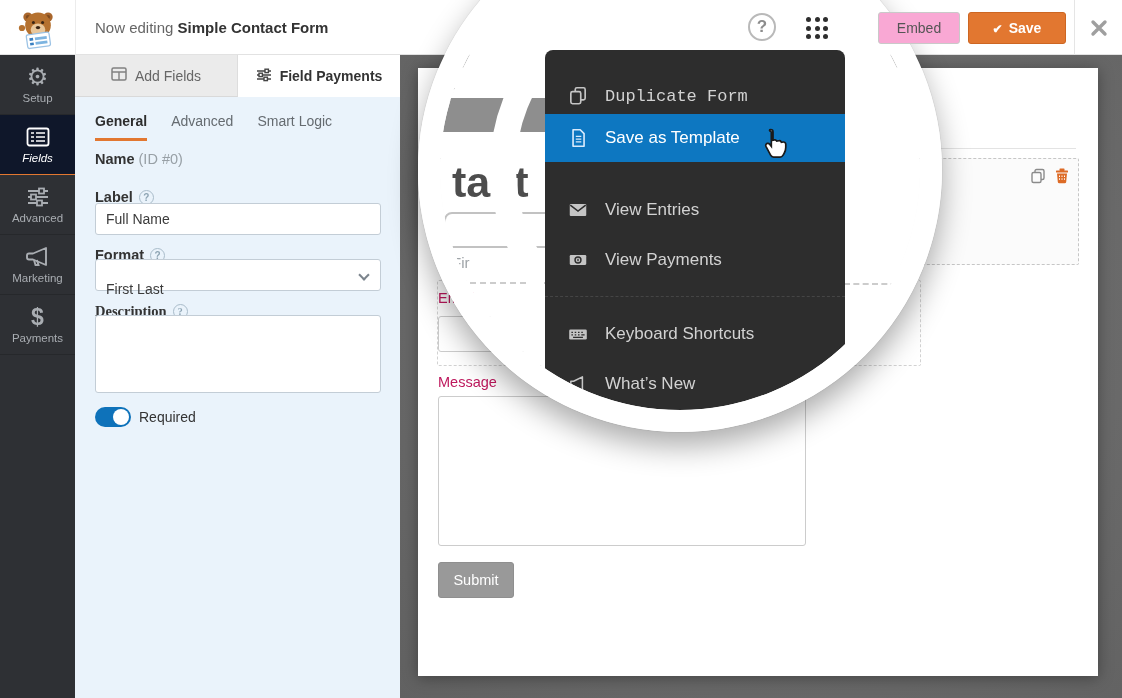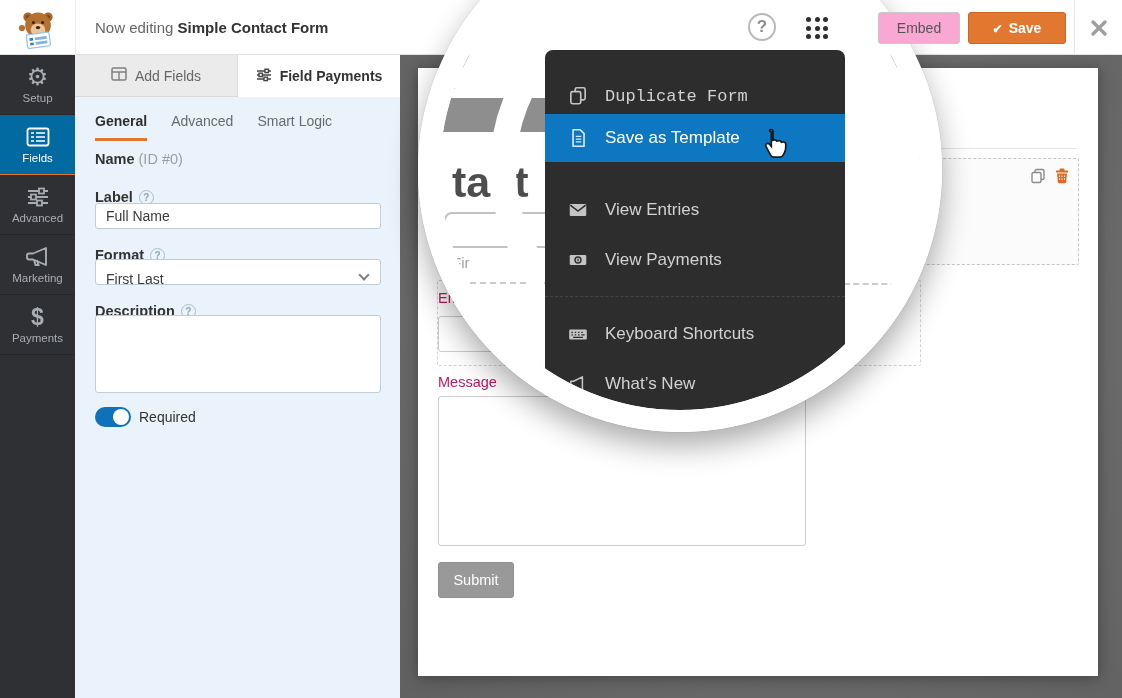--- a/index.html
+++ b/index.html
@@ -21,35 +21,35 @@
   .save-btn { position:absolute; left:968px; top:12px; width:98px; height:32px; background:#e27730; border:1px solid #cd6622; border-radius:3px; font-size:14px; font-weight:700; color:#fff; text-align:center; line-height:30px; }
   .save-btn .chk { font-size:12px; margin-right:6px; }
   .tb-divider { position:absolute; left:1074px; top:0; width:1px; height:55px; background:#e5e5e5; }
   .close-btn { position:absolute; left:1088px; top:17px; width:22px; height:22px; }
 
   
   .sidebar { position:absolute; left:0; top:55px; width:75px; height:643px; background:#2e3034; z-index:5; }
   .side-item { position:relative; width:75px; height:60px; text-align:center; color:#a9adb2; border-bottom:1px solid #26282b; padding-top:9px; }
   .side-item .sicon { height:26px; display:flex; align-items:center; justify-content:center; }
   .side-item .slabel { font-size:11.5px; margin-top:2px; }
-  .side-item.active { background:#0369a1; color:#fff; border-bottom-color:#e27730; }
+  .side-item.active { background:#0f172a; color:#fff; border-bottom-color:#e27730;font-style:italic; }
   .gear-glyph { font-size:24px; line-height:24px; }
 
   
   .panel { position:absolute; left:75px; top:55px; width:325px; height:643px; background:#eaf3fb; z-index:5; }
   .panel-tabs { position:absolute; left:0; top:0; width:325px; height:42px; display:flex; }
   .ptab { flex:1; font-size:14px; display:flex; align-items:center; justify-content:center; gap:8px; }
   .ptab.inactive { background:#ebebeb; color:#666; border-bottom:1px solid #d9d9d9; border-right:1px solid #dddddd; }
   .ptab.active { background:#fff; color:#333; font-weight:700; }
   .subtabs { position:absolute; left:20px; top:58px; display:flex; gap:24px; font-size:14px; color:#656b70; }
   .subtab.active { color:#2d2d2d; font-weight:700; padding-bottom:9px; border-bottom:3px solid #e27730; }
   .p-row-label { position:absolute; left:20px; font-size:14.5px; font-weight:700; color:#333; }
   .p-row-label .fid { font-weight:400; color:#98a0a6; }
   .q-help { display:inline-block; width:15px; height:15px; border:1px solid #a9bcca; border-radius:50%; color:#8da4b3; font-size:10px; font-weight:700; text-align:center; line-height:13px; vertical-align:1px; margin-left:6px; background:#eaf3fb; }
-  .p-input { position:absolute; left:20px; width:286px; height:26px; background:#fff; border:1px solid #c3cdd6; border-radius:3px; font-size:14px; color:#3b3b3b; padding:5px 10px; font-family:"Liberation Sans",sans-serif; }
+  .p-input { position:absolute; left:20px; width:286px; height:26px; background:#fff; border:1px solid #c3cdd6; border-radius:3px; font-size:14px; color:#3b3b3b; padding:15px 10px; font-family:"Liberation Sans",sans-serif; }
   .p-select { line-height:29px; }
   .chev { position:absolute; right:12px; top:11px; width:8px; height:8px; border-right:2px solid #7b8archive; border-right:2px solid #7b848c; border-bottom:2px solid #7b848c; transform:rotate(45deg); }
   .p-textarea { position:absolute; left:20px; width:286px; height:78px; background:#fff; border:1px solid #c3cdd6; border-radius:3px; }
   .toggle { position:absolute; left:20px; top:352px; width:36px; height:20px; border-radius:10px; background:#0e72ba; }
   .toggle .knob { position:absolute; right:2px; top:2px; width:16px; height:16px; border-radius:50%; background:#fff; }
   .toggle-label { position:absolute; left:64px; top:354px; font-size:14px; color:#333; }
 
   
   .preview { position:absolute; left:400px; top:55px; width:722px; height:643px; background:radial-gradient(circle at 55% 40%, #757575 0%, #696969 60%, #616161 100%); z-index:1; }
   .card { position:absolute; left:418px; top:68px; width:680px; height:608px; background:#fff; box-shadow:0 2px 14px rgba(0,0,0,.35); z-index:2; }
@@ -322,21 +322,21 @@
     </div>
 
     <div class="p-row-label" style="top:96px;"><span>Name</span> <span class="fid">(ID #0)</span></div>
 
     <div class="p-row-label" style="top:134px;"><span>Label</span><span class="q-help">?</span></div>
     <input class="p-input" style="top: 148px;" value="Full Name">
 
     <div class="p-row-label" style="top:192px;"><span>Format</span><span class="q-help">?</span></div>
     <div class="p-input p-select" style="top:204px;"><span>First Last</span><span class="chev"></span></div>
 
-    <div class="p-row-label" style="top:248px;"><span>Description</span><span class="q-help">?</span></div>
+    <div class="p-row-label" style="top:248px;font-family:Liberation Serif, serif;"><span>Description</span><span class="q-help">?</span></div>
     <div class="p-textarea" style="top:260px;"></div>
 
     <div class="toggle">
         <div class="knob"></div>
       </div>
     <div class="toggle-label">Required</div>
   </div>
 
 </div>
 

